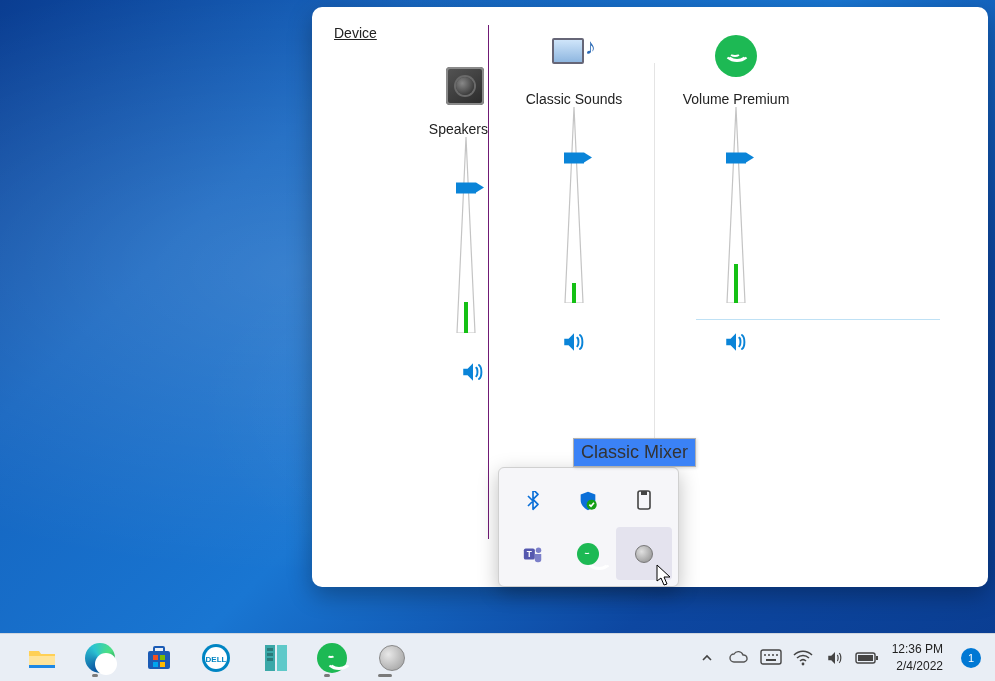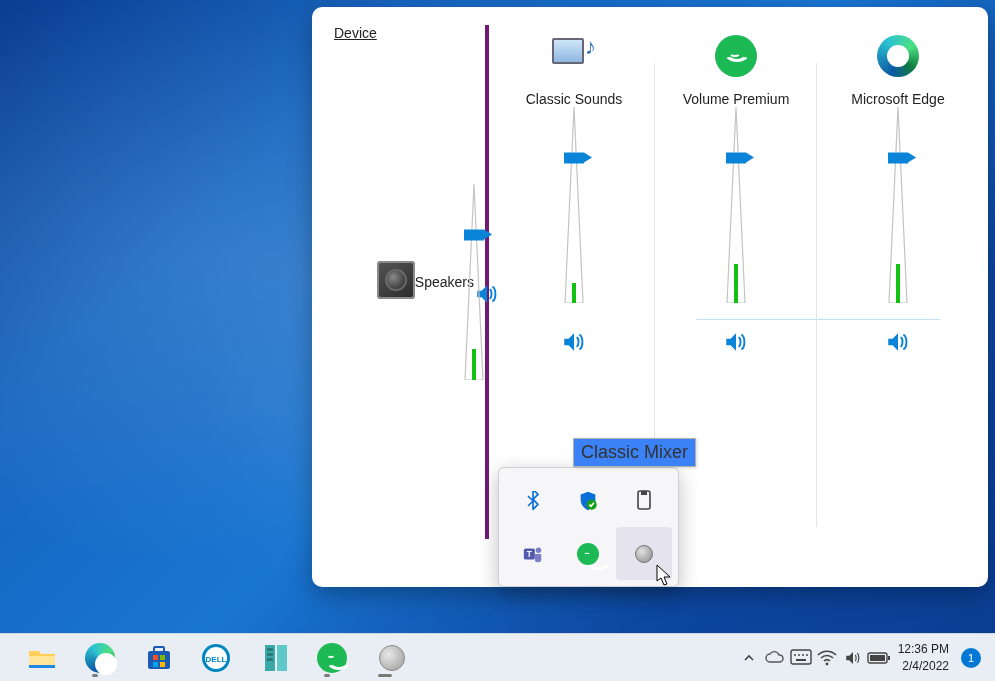--- a/index.html
+++ b/index.html
@@ -5,21 +5,21 @@
 *{margin:0;padding:0;box-sizing:border-box;font-family:"Segoe UI",Arial,sans-serif}
 body{width:995px;height:681px;overflow:hidden;position:relative;background:linear-gradient(135deg,#0a3d91 0%,#1565c0 25%,#1976d2 50%,#0d47a1 75%,#0a3d91 100%)}
 body::before{content:"";position:absolute;inset:0;background:radial-gradient(ellipse 600px 300px at 30% 40%,rgba(255,255,255,.15),transparent),radial-gradient(ellipse 400px 200px at 60% 60%,rgba(255,255,255,.08),transparent)}
 .window{position:absolute;left:312px;top:7px;width:676px;height:580px;background:#fff;border-radius:10px;box-shadow:0 8px 24px rgba(0,0,0,.3);overflow:hidden}
 .titlebar{height:38px;display:flex;align-items:center;padding:0 14px;color:#888;font-size:14px}
 .titlebar-icon{width:18px;height:18px;margin-right:10px;border-radius:50%;background:radial-gradient(circle at 35% 35%,#e0e0e0,#9e9e9e);border:1px solid #888}
 .close-btn{margin-left:auto;width:46px;height:30px;display:flex;align-items:center;justify-content:center;cursor:pointer;color:#666;font-size:15px}
 .content{display:flex;padding:18px 10px 10px 22px;height:calc(100% - 38px)}
 .section-label{font-size:14px;color:#222;margin-bottom:14px}
 .device-section .section-label{text-decoration:underline;text-decoration-color:#222}
-.device-section{width:155px;border-right:4px solid #701a75;margin-right:4px;display:flex;align-items:center}
+.device-section{width:155px;border-right:1px solid #701a75;margin-right:4px;display:flex;flex-direction:column;align-items:flex-end}
 .apps-section{flex:1;display:flex;flex-direction:column}
 .apps-row{display:flex;flex:1}
 .channel{width:162px;display:flex;flex-direction:column;align-items:center;position:relative}
 .channel:not(:last-child)::after{content:"";position:absolute;right:0;top:38px;bottom:12px;width:1px;background:#e4e4e4}
 .ch-icon{width:46px;height:46px;margin:8px 0 12px;display:flex;align-items:center;justify-content:center}
 .ch-label{font-size:14px;color:#222;text-align:center;white-space:nowrap}
 .slider-wrap{position:relative;height:196px;width:44px;display:flex;justify-content:center}
 .track-outline{position:absolute;left:50%;top:0;transform:translateX(-50%);width:20px;height:196px}
 .track-outline svg{width:100%;height:100%}
 .slider-fill{position:absolute;left:50%;transform:translateX(-50%);bottom:0;width:4px;background:#15c015}
@@ -30,21 +30,21 @@
 .speaker-svg{width:26px;height:26px}
 .tooltip{position:absolute;left:573px;top:438px;background:#3b82f6;border:1px solid #b0b0b0;padding:3px 7px;font-size:18px;color:#333;z-index:20;box-shadow:1px 1px 3px rgba(0,0,0,.15)}
 .tray-popup{position:absolute;left:498px;top:467px;width:181px;height:120px;background:#f6f6f9;border:1px solid #d0d0d0;border-radius:6px;box-shadow:0 6px 20px rgba(0,0,0,.25);z-index:15;display:grid;grid-template-columns:repeat(3,1fr);grid-template-rows:repeat(2,1fr);padding:6px}
 .tray-item{display:flex;align-items:center;justify-content:center;cursor:pointer;border-radius:4px}
 .tray-item.hover{background:#e4e3ee}
 .cursor{position:absolute;left:656px;top:564px;z-index:30;pointer-events:none}
 .taskbar{position:absolute;left:0;right:0;bottom:0;height:48px;background:#e9eef5;display:flex;align-items:center;padding:0 8px;border-top:1px solid #d0d6de}
 .tb-icon{width:40px;height:40px;margin:0 9px;display:flex;align-items:center;justify-content:flex-end;cursor:pointer;position:relative;border-radius:4px}
 .tb-icon.active::after{content:"";position:absolute;bottom:1px;left:50%;transform:translateX(-50%);width:6px;height:3px;background:#7a7a7a;border-radius:2px}
 .tb-icon.open::after{content:"";position:absolute;bottom:1px;left:50%;transform:translateX(-50%);width:14px;height:3px;background:#7a7a7a;border-radius:2px}
-.tb-right{margin-left:auto;display:flex;align-items:center;}
+.tb-right{margin-left:auto;display:flex;align-items:center;gap:6px}
 .sys-icon{width:26px;height:26px;display:flex;align-items:center;justify-content:center;cursor:pointer}
 .clock{text-align:right;font-size:12px;color:#222;line-height:1.35;padding:0 6px;cursor:pointer}
 .badge{width:20px;height:20px;border-radius:50%;background:#0078d4;color:#fff;font-size:11px;display:flex;align-items:center;justify-content:center;margin:0 6px;cursor:pointer}
 .spotify-circle{width:42px;height:42px;border-radius:50%;background:#1db954;position:relative}
 .spotify-circle::before,.spotify-circle::after{content:"";position:absolute;border:2.5px solid #fff;border-radius:50%;border-color:transparent transparent #fff transparent}
 .spotify-circle::before{width:24px;height:20px;left:8px;top:3px}
 .spotify-circle::after{width:18px;height:14px;left:11px;top:8px}
 .spotify-circle .s3{position:absolute;width:12px;height:9px;left:14px;top:13px;border:2.5px solid #fff;border-radius:50%;border-color:transparent transparent #fff transparent}
 .edge-icon{width:42px;height:42px;border-radius:50%;background:conic-gradient(from 200deg,#0c59a4,#2bc3d2 35%,#4de082 60%,#0f7c41 80%,#0c59a4)}
 .edge-icon::after{content:"";position:absolute;width:22px;height:22px;border-radius:50%;background:#fff;left:10px;top:10px}
@@ -118,39 +118,20 @@
             <div class="slider-fill" style="height:20%"></div>
             <div class="thumb" style="top:26%"></div>
           </div>
           <div class="mute-btn">
             <svg class="speaker-svg" viewBox="0 0 24 24">
                 <path d="M3 9v6h4l5 5V4L7 9H3z" fill="#0a84d8"></path>
                 <path d="M15 8c1.5 1 1.5 7 0 8M17.5 5.5c3 2 3 11 0 13" stroke="#0a84d8" stroke-width="1.8" fill="none" stroke-linecap="round"></path>
               </svg>
           </div>
         </div>
-        <div class="channel">
-          <div class="ch-icon">
-              <div class="edge-icon" style="position:relative"></div>
-            </div>
-          <div class="ch-label">Microsoft Edge</div>
-          <div class="slider-wrap">
-            <div class="track-outline"><svg viewBox="0 0 20 196">
-                  <polygon points="10,0 19,196 1,196" fill="none" stroke="#c4c4c4" stroke-width="1.2"></polygon>
-                </svg></div>
-            <div class="slider-fill" style="height:20%"></div>
-            <div class="thumb" style="top:26%"></div>
-          </div>
-          <div class="mute-btn">
-            <svg class="speaker-svg" viewBox="0 0 24 24">
-                <path d="M3 9v6h4l5 5V4L7 9H3z" fill="#0a84d8"></path>
-                <path d="M15 8c1.5 1 1.5 7 0 8M17.5 5.5c3 2 3 11 0 13" stroke="#0a84d8" stroke-width="1.8" fill="none" stroke-linecap="round"></path>
-              </svg>
-          </div>
-        </div>
       </div>
     </div>
   </div>
 </div>
 
 <div class="tooltip">Classic Mixer</div>
 
 <div class="tray-popup">
   <div class="tray-item">
       <svg width="20" height="20" viewBox="0 0 24 24">

